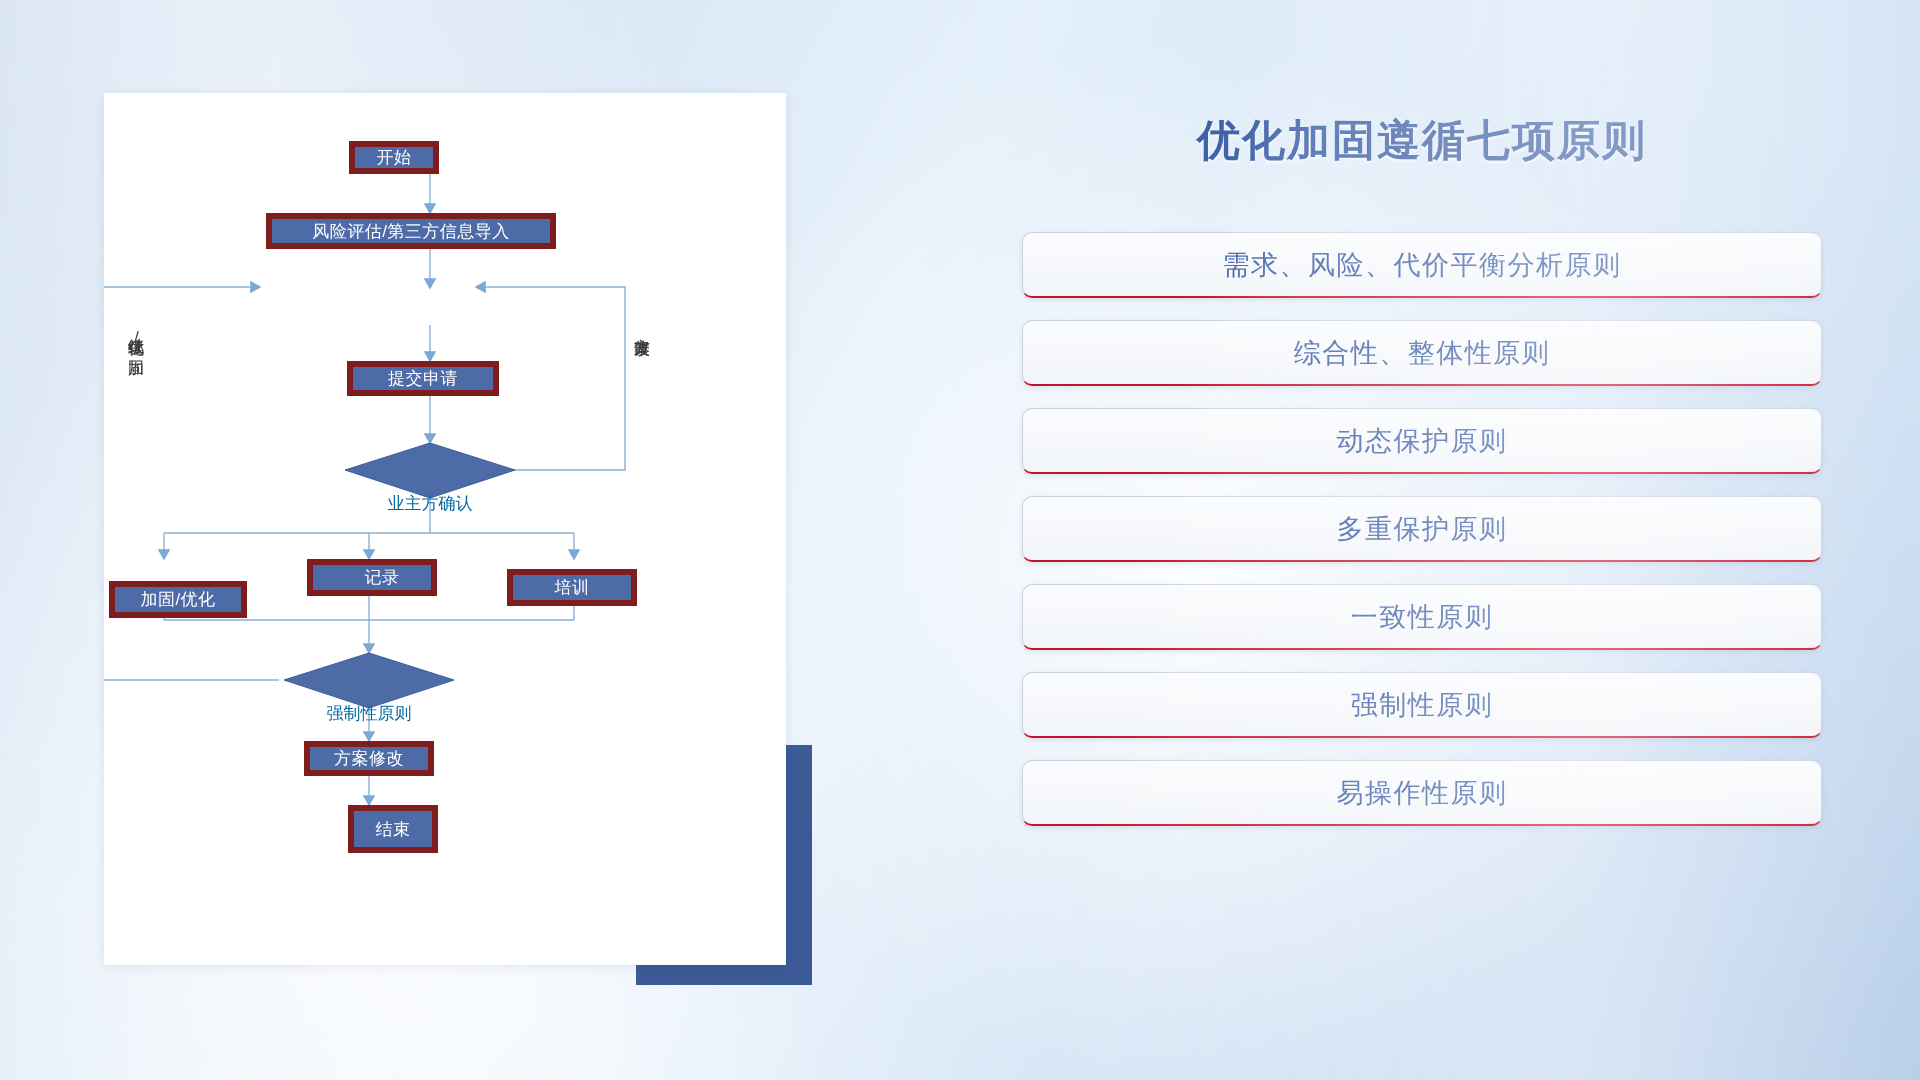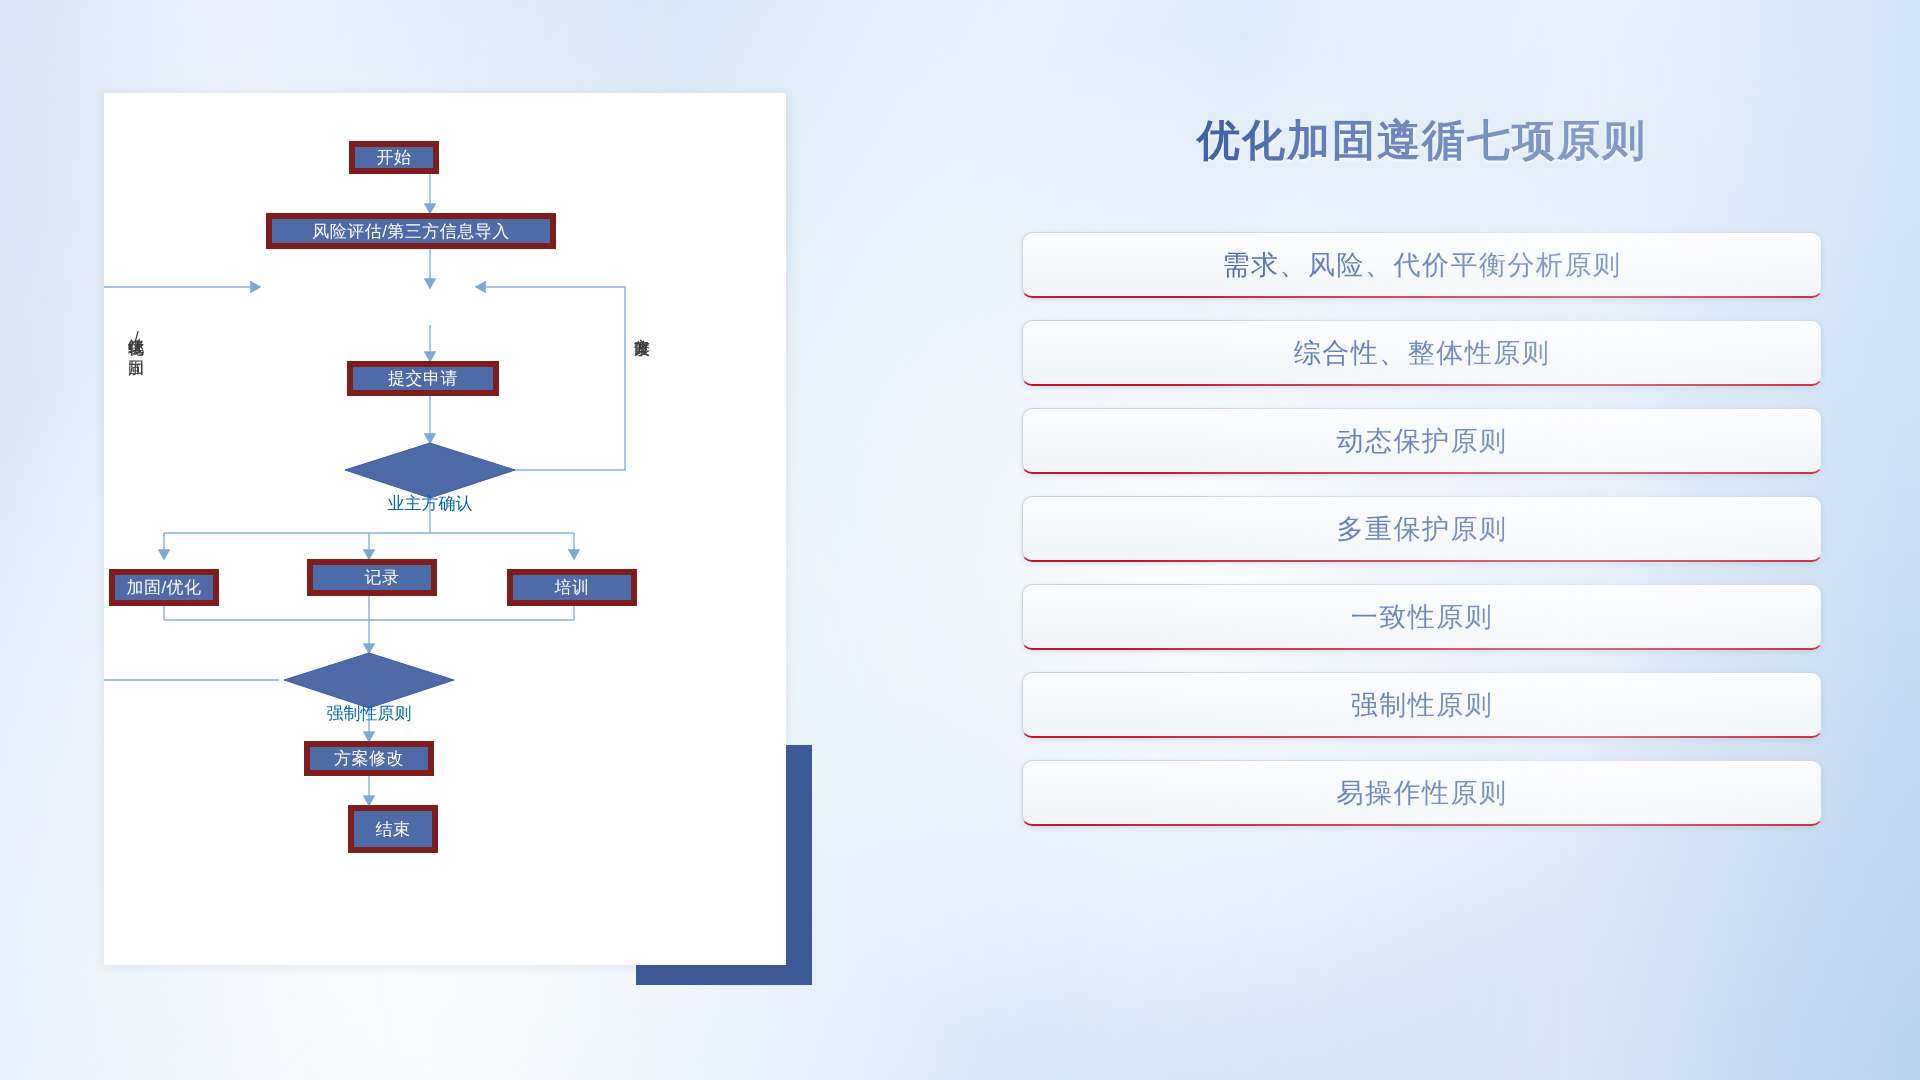--- a/index.html
+++ b/index.html
@@ -218,21 +218,21 @@
 
 
       <div class="node" style="left:243px; top:268px; width:152px; height:35px;">
         <span>提交申请</span>
       </div>
 
       <div class="diamond-label" style="left:241px; top:364px; width:170px; height:26px;">
         <span>业主方确认</span>
       </div>
 
-      <div class="node" style="left:5px; top:476px; width:110px; height:37px;">
+      <div class="node" style="left:5px; top:488px; width:138px; height:37px;">
         <span>加固/优化</span>
       </div>
 
       <div class="node" style="left:203px; top:466px; width:130px; height:37px;padding-left:20px;">
         <span>记录</span>
       </div>
 
       <div class="node" style="left:403px; top:476px; width:130px; height:37px;">
         <span>培训</span>
       </div>

